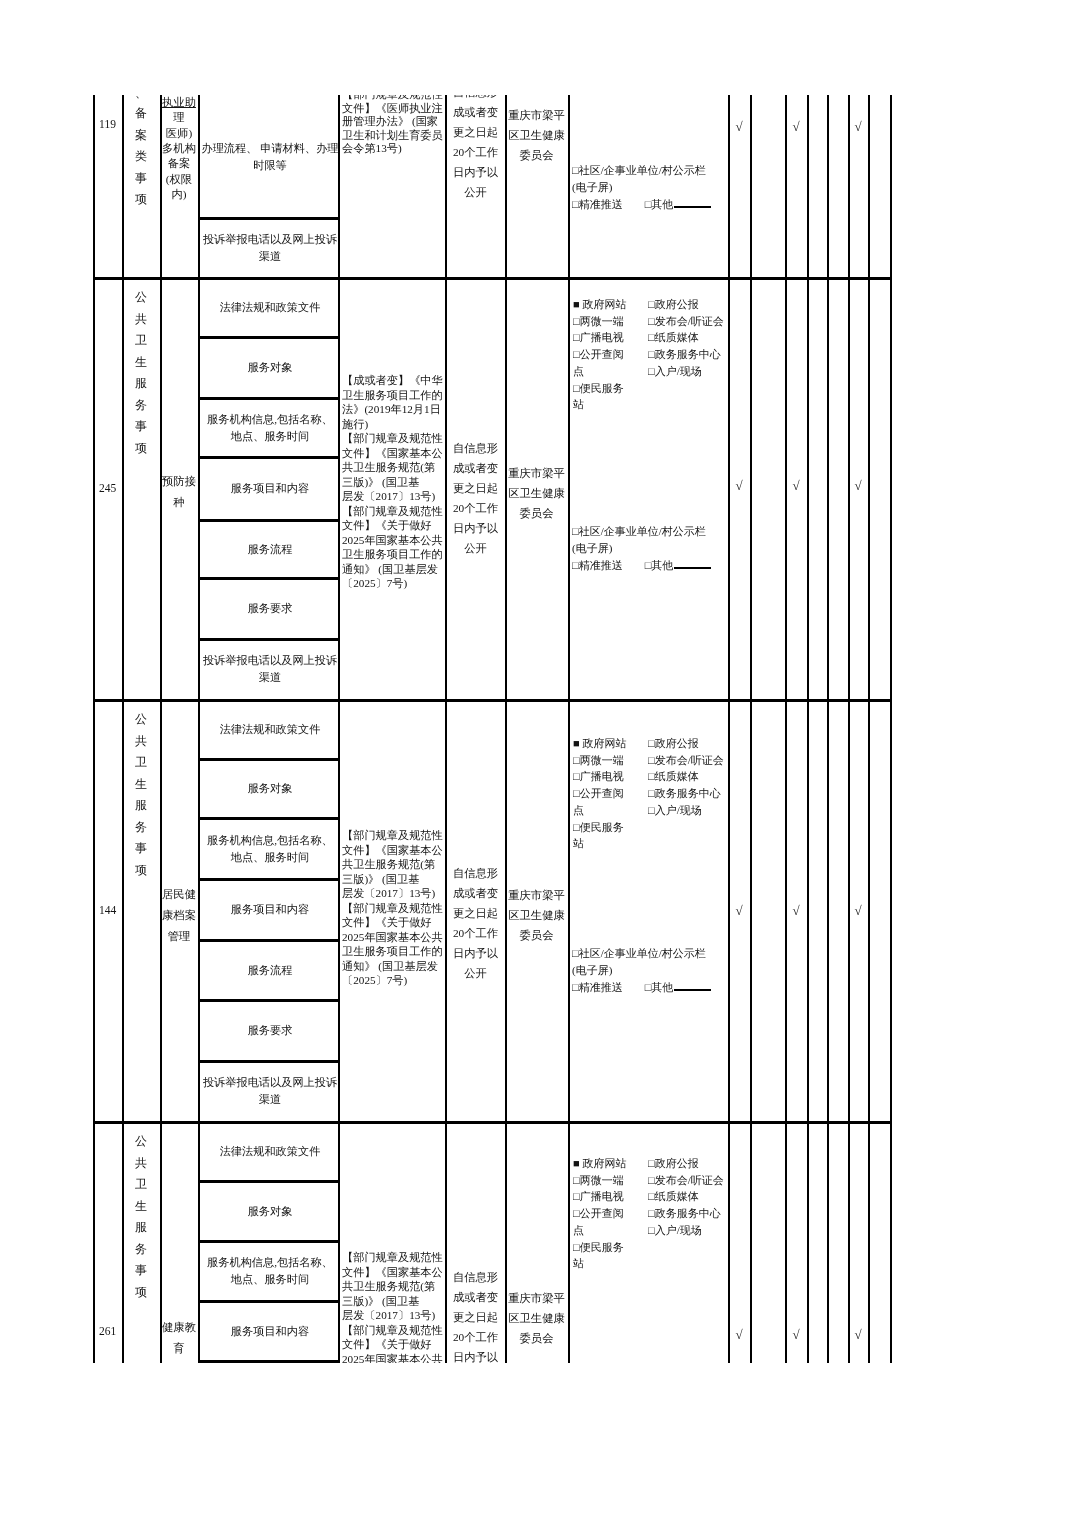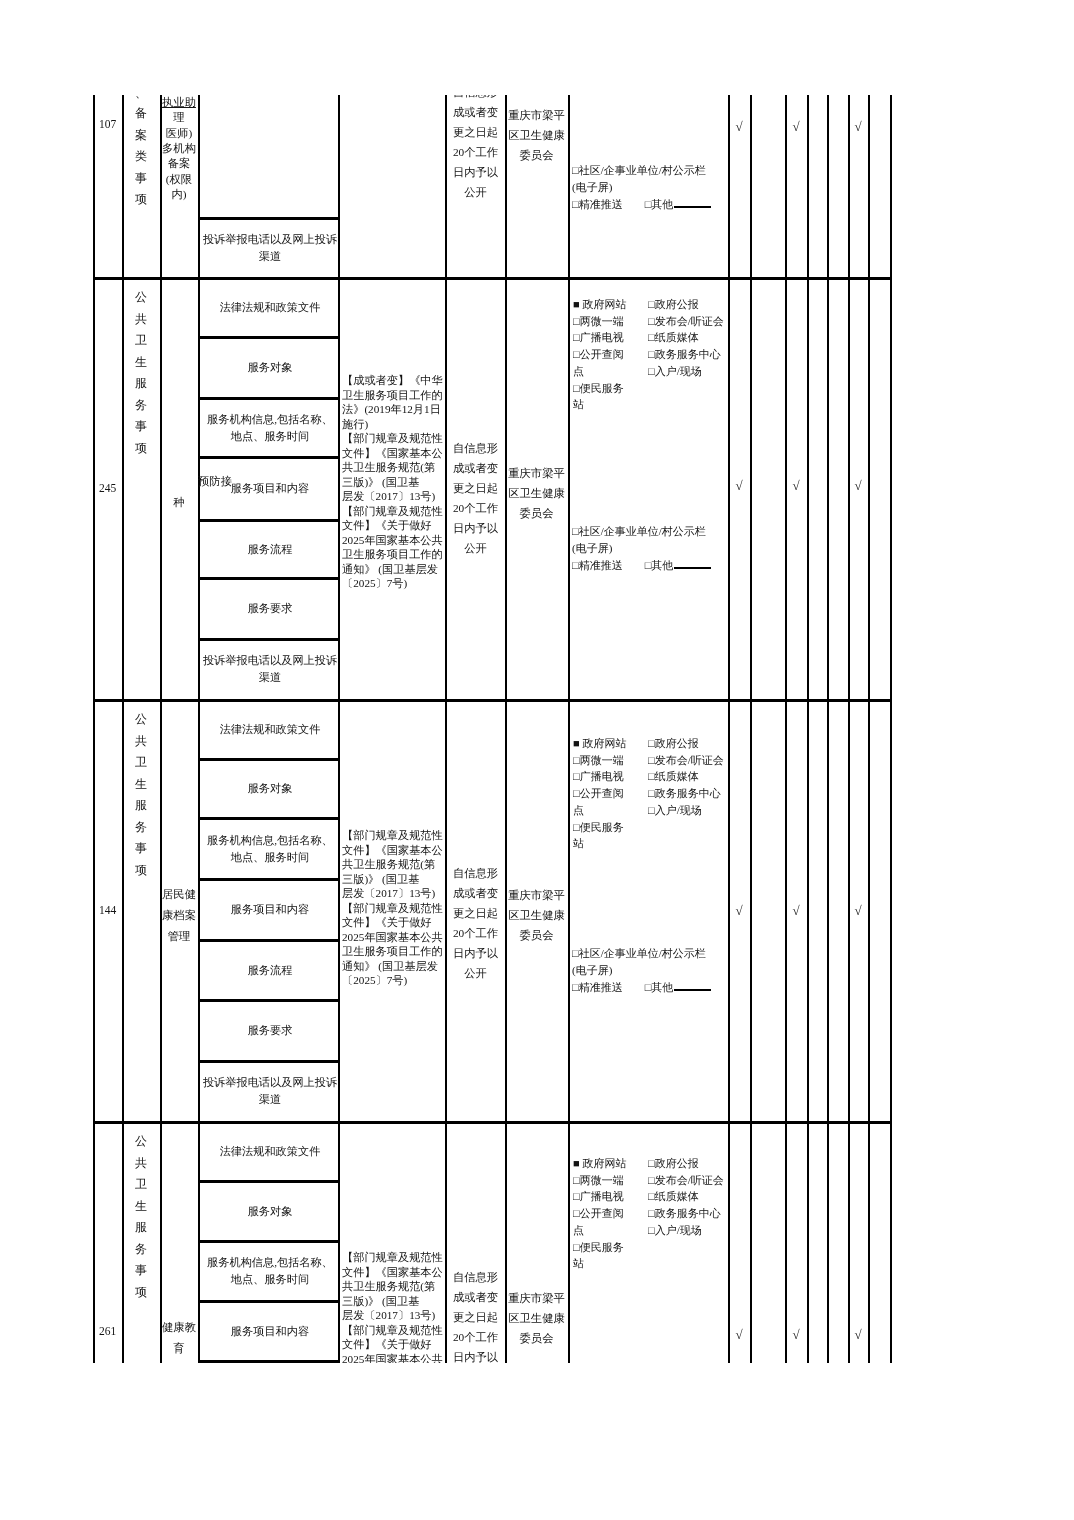--- a/index.html
+++ b/index.html
@@ -49,37 +49,48 @@
       <div class="vline" style="left: 475px;"></div>
       <div class="vline" style="left: 635px;"></div>
       <div class="vline" style="left: 657px;"></div>
       <div class="vline" style="left: 692px;"></div>
       <div class="vline" style="left: 714px;"></div>
       <div class="vline" style="left: 734px;"></div>
       <div class="vline" style="left: 755px;"></div>
       <div class="vline" style="left: 775px;"></div>
       <div class="vline" style="left: 797px;"></div>
       <div class="hsep" style="top: 122px; left: 105px; width: 142px;"></div>
-      <div class="cell num" style="top: 22px;">107</div>
+      <div class="cell num" style="top: 22px;">119</div>
       <div class="cell catch" style="top: -12px;">、</div>
       <div class="cell catch" style="top: 8px;">备</div>
       <div class="cell catch" style="top: 29.5px;">案</div>
       <div class="cell catch" style="top: 51px;">类</div>
       <div class="cell catch" style="top: 72.5px;">事</div>
       <div class="cell catch" style="top: 94px;">项</div>
       <div class="cell itemline" style="top: 0px; text-decoration: underline;">执业助</div>
       <div class="cell itemline" style="top: 15.3px;">理</div>
       <div class="cell itemline" style="top: 30.6px;">医师)</div>
       <div class="cell itemline" style="top: 45.9px;">多机构</div>
       <div class="cell itemline" style="top: 61.2px;">备案</div>
       <div class="cell itemline" style="top: 76.5px;">(权限</div>
       <div class="cell itemline" style="top: 91.8px;">内)</div>
+      <div class="cell content" style="top: 0px; height: 123px;">
+        <div class="cline">办理流程、 申请材料、办理</div>
+        <div class="cline">时限等</div>
+      </div>
       <div class="cell content" style="top: 123px; height: 59px;">
         <div class="cline">投诉举报电话以及网上投诉</div>
         <div class="cline">渠道</div>
+      </div>
+      <div class="cell legal" style="top: -7px;">
+        <div class="lline" style="line-height: 13.5px;">【部门规章及规范性</div>
+        <div class="lline" style="line-height: 13.5px;">文件】《医师执业注</div>
+        <div class="lline" style="line-height: 13.5px;">册管理办法》 (国家</div>
+        <div class="lline" style="line-height: 13.5px;">卫生和计划生育委员</div>
+        <div class="lline" style="line-height: 13.5px;">会令第13号)</div>
       </div>
       <div class="cell timing" style="top: -13px;">
         <div class="tline">自信息形</div>
         <div class="tline">成或者变</div>
         <div class="tline">更之日起</div>
         <div class="tline">20个工作</div>
         <div class="tline">日内予以</div>
         <div class="tline">公开</div>
       </div>
       <div class="cell org" style="top: 10px;">
@@ -121,21 +132,21 @@
       <div class="hsep" style="top: 360px; left: 105px; width: 142px;"></div>
       <div class="cell num" style="top: 203px;">245</div>
       <div class="cell catch" style="top: 9px;">公</div>
       <div class="cell catch" style="top: 30.5px;">共</div>
       <div class="cell catch" style="top: 52px;">卫</div>
       <div class="cell catch" style="top: 73.5px;">生</div>
       <div class="cell catch" style="top: 95px;">服</div>
       <div class="cell catch" style="top: 116.5px;">务</div>
       <div class="cell catch" style="top: 138px;">事</div>
       <div class="cell catch" style="top: 159.5px;">项</div>
-      <div class="cell itemline" style="top: 196px; margin-left: 36px;">预防接</div>
+      <div class="cell itemline" style="top: 196px;">预防接</div>
       <div class="cell itemline" style="top: 217px;">种</div>
       <div class="cell content" style="top: 0px; height: 59px;">
         <div class="cline">法律法规和政策文件</div>
       </div>
       <div class="cell content" style="top: 59px; height: 61px;">
         <div class="cline">服务对象</div>
       </div>
       <div class="cell content" style="top: 120px; height: 59px;">
         <div class="cline">服务机构信息,包括名称、</div>
         <div class="cline">地点、服务时间</div>

